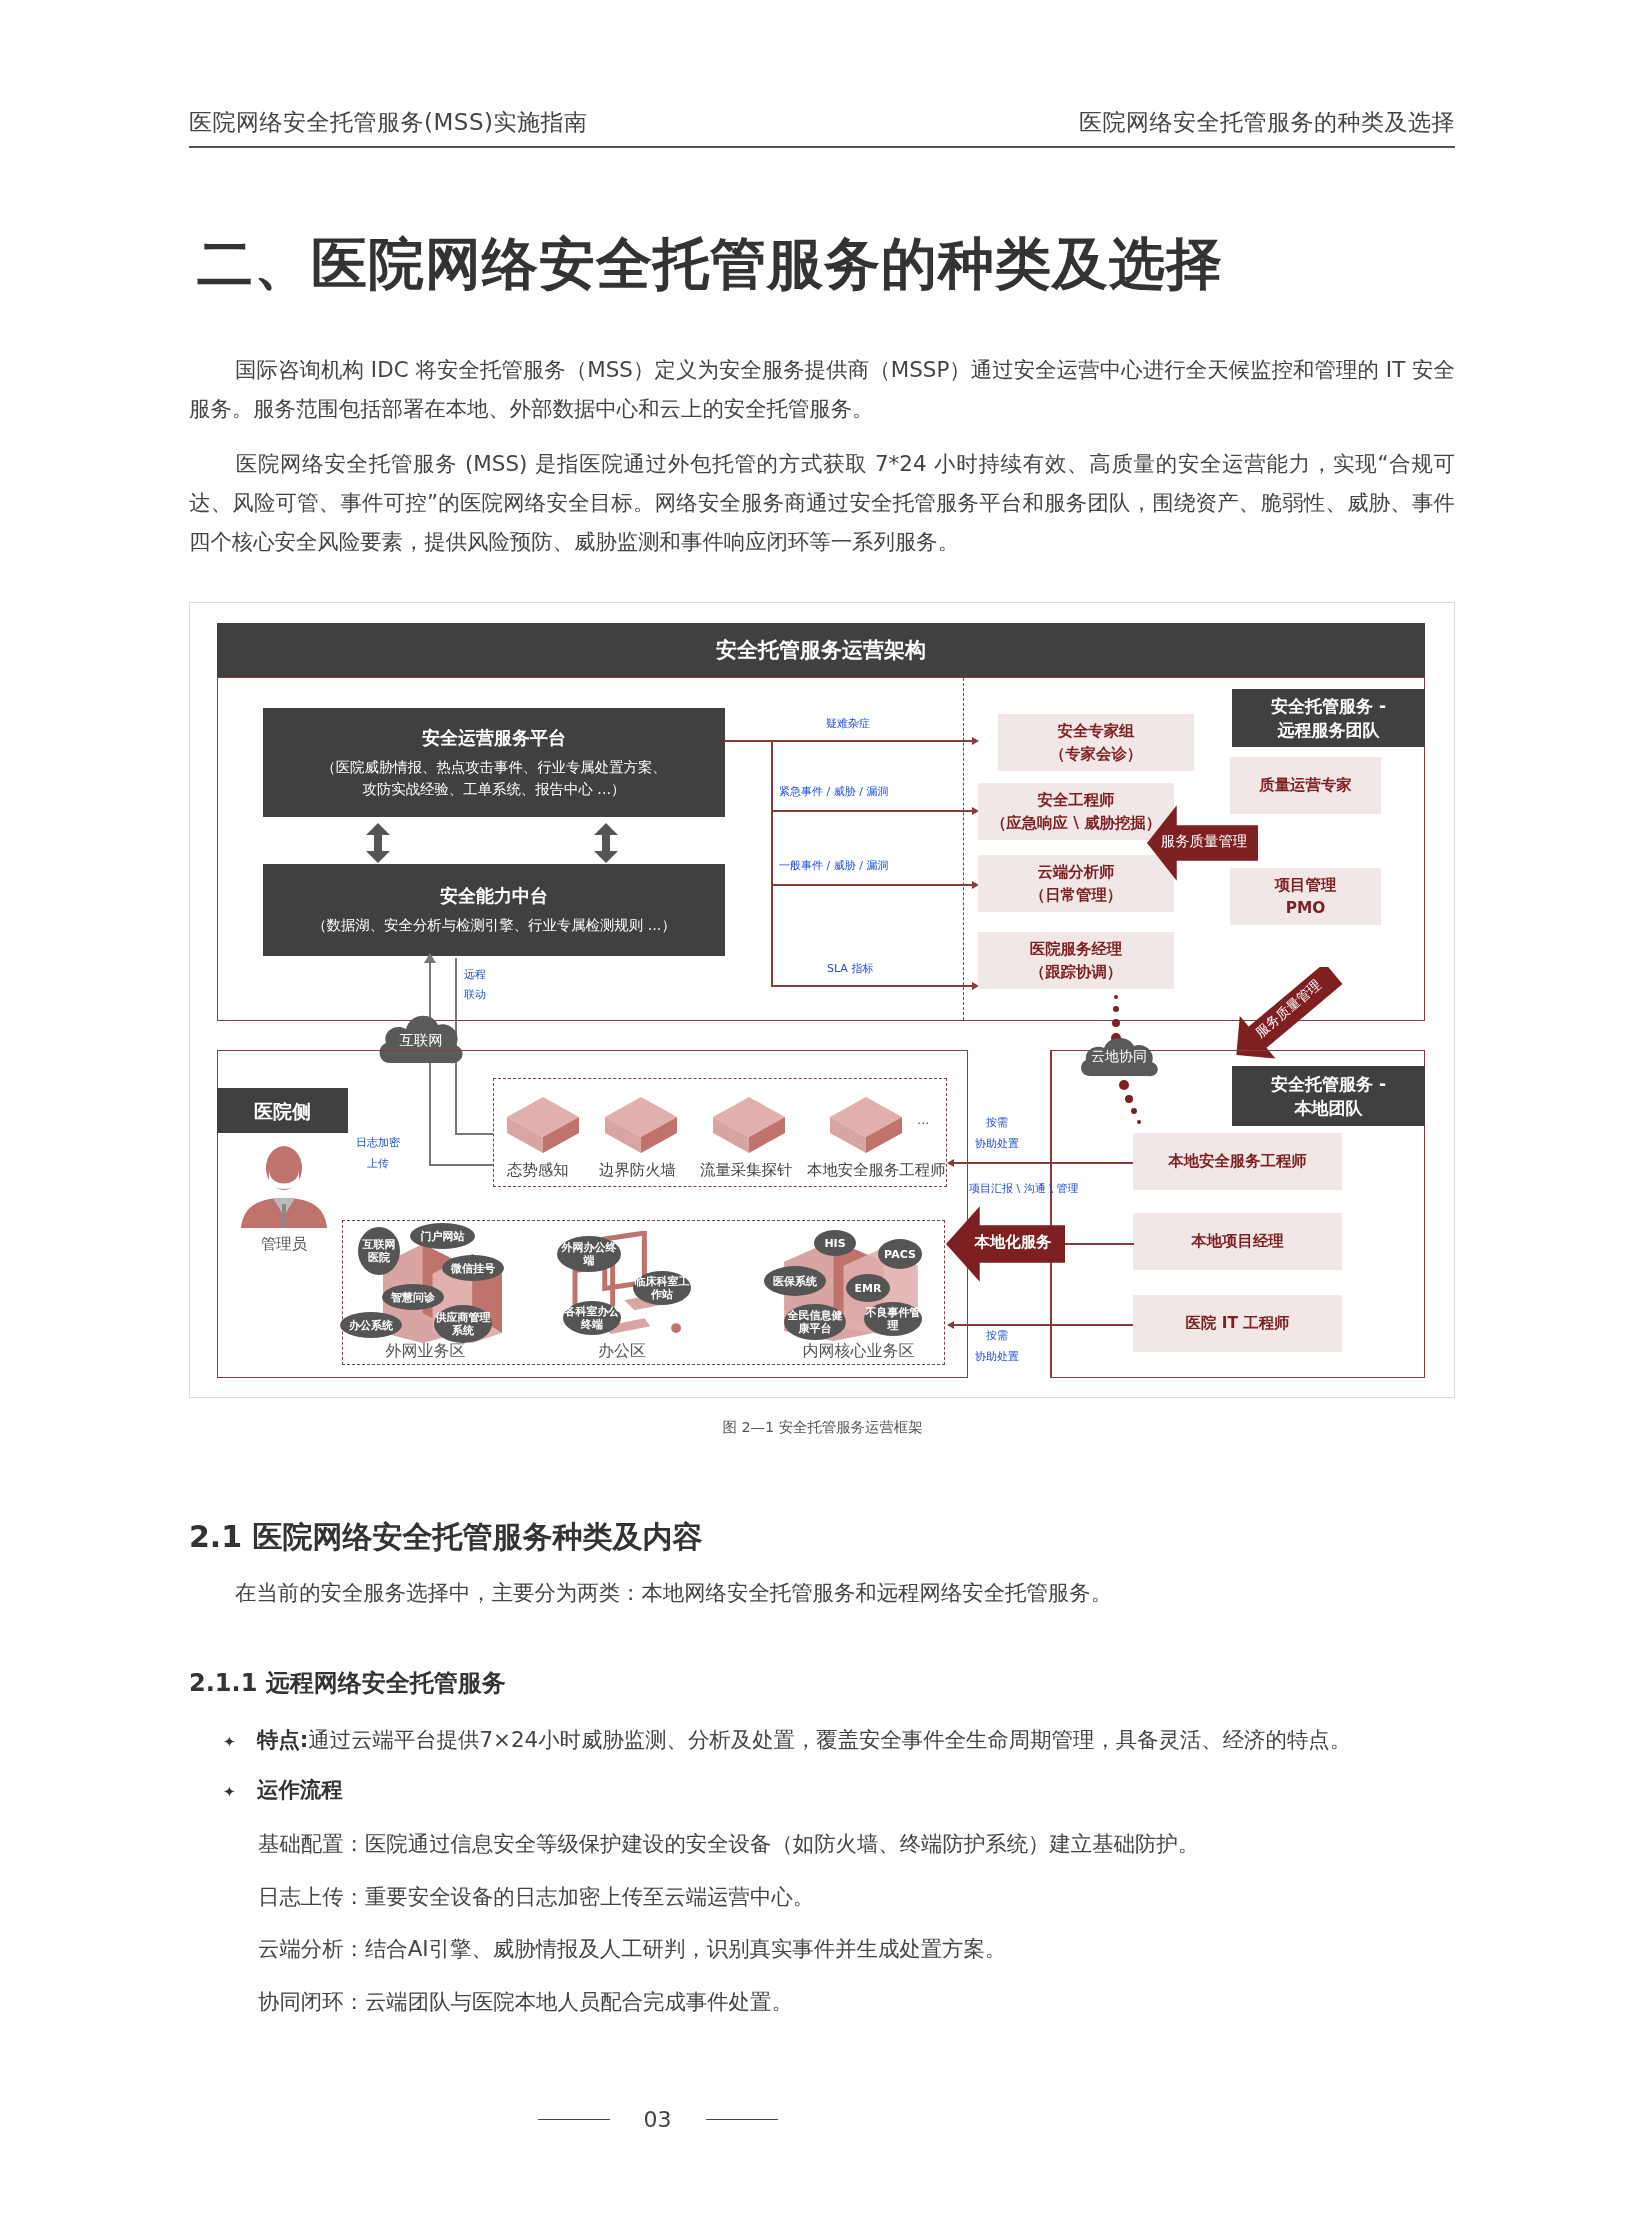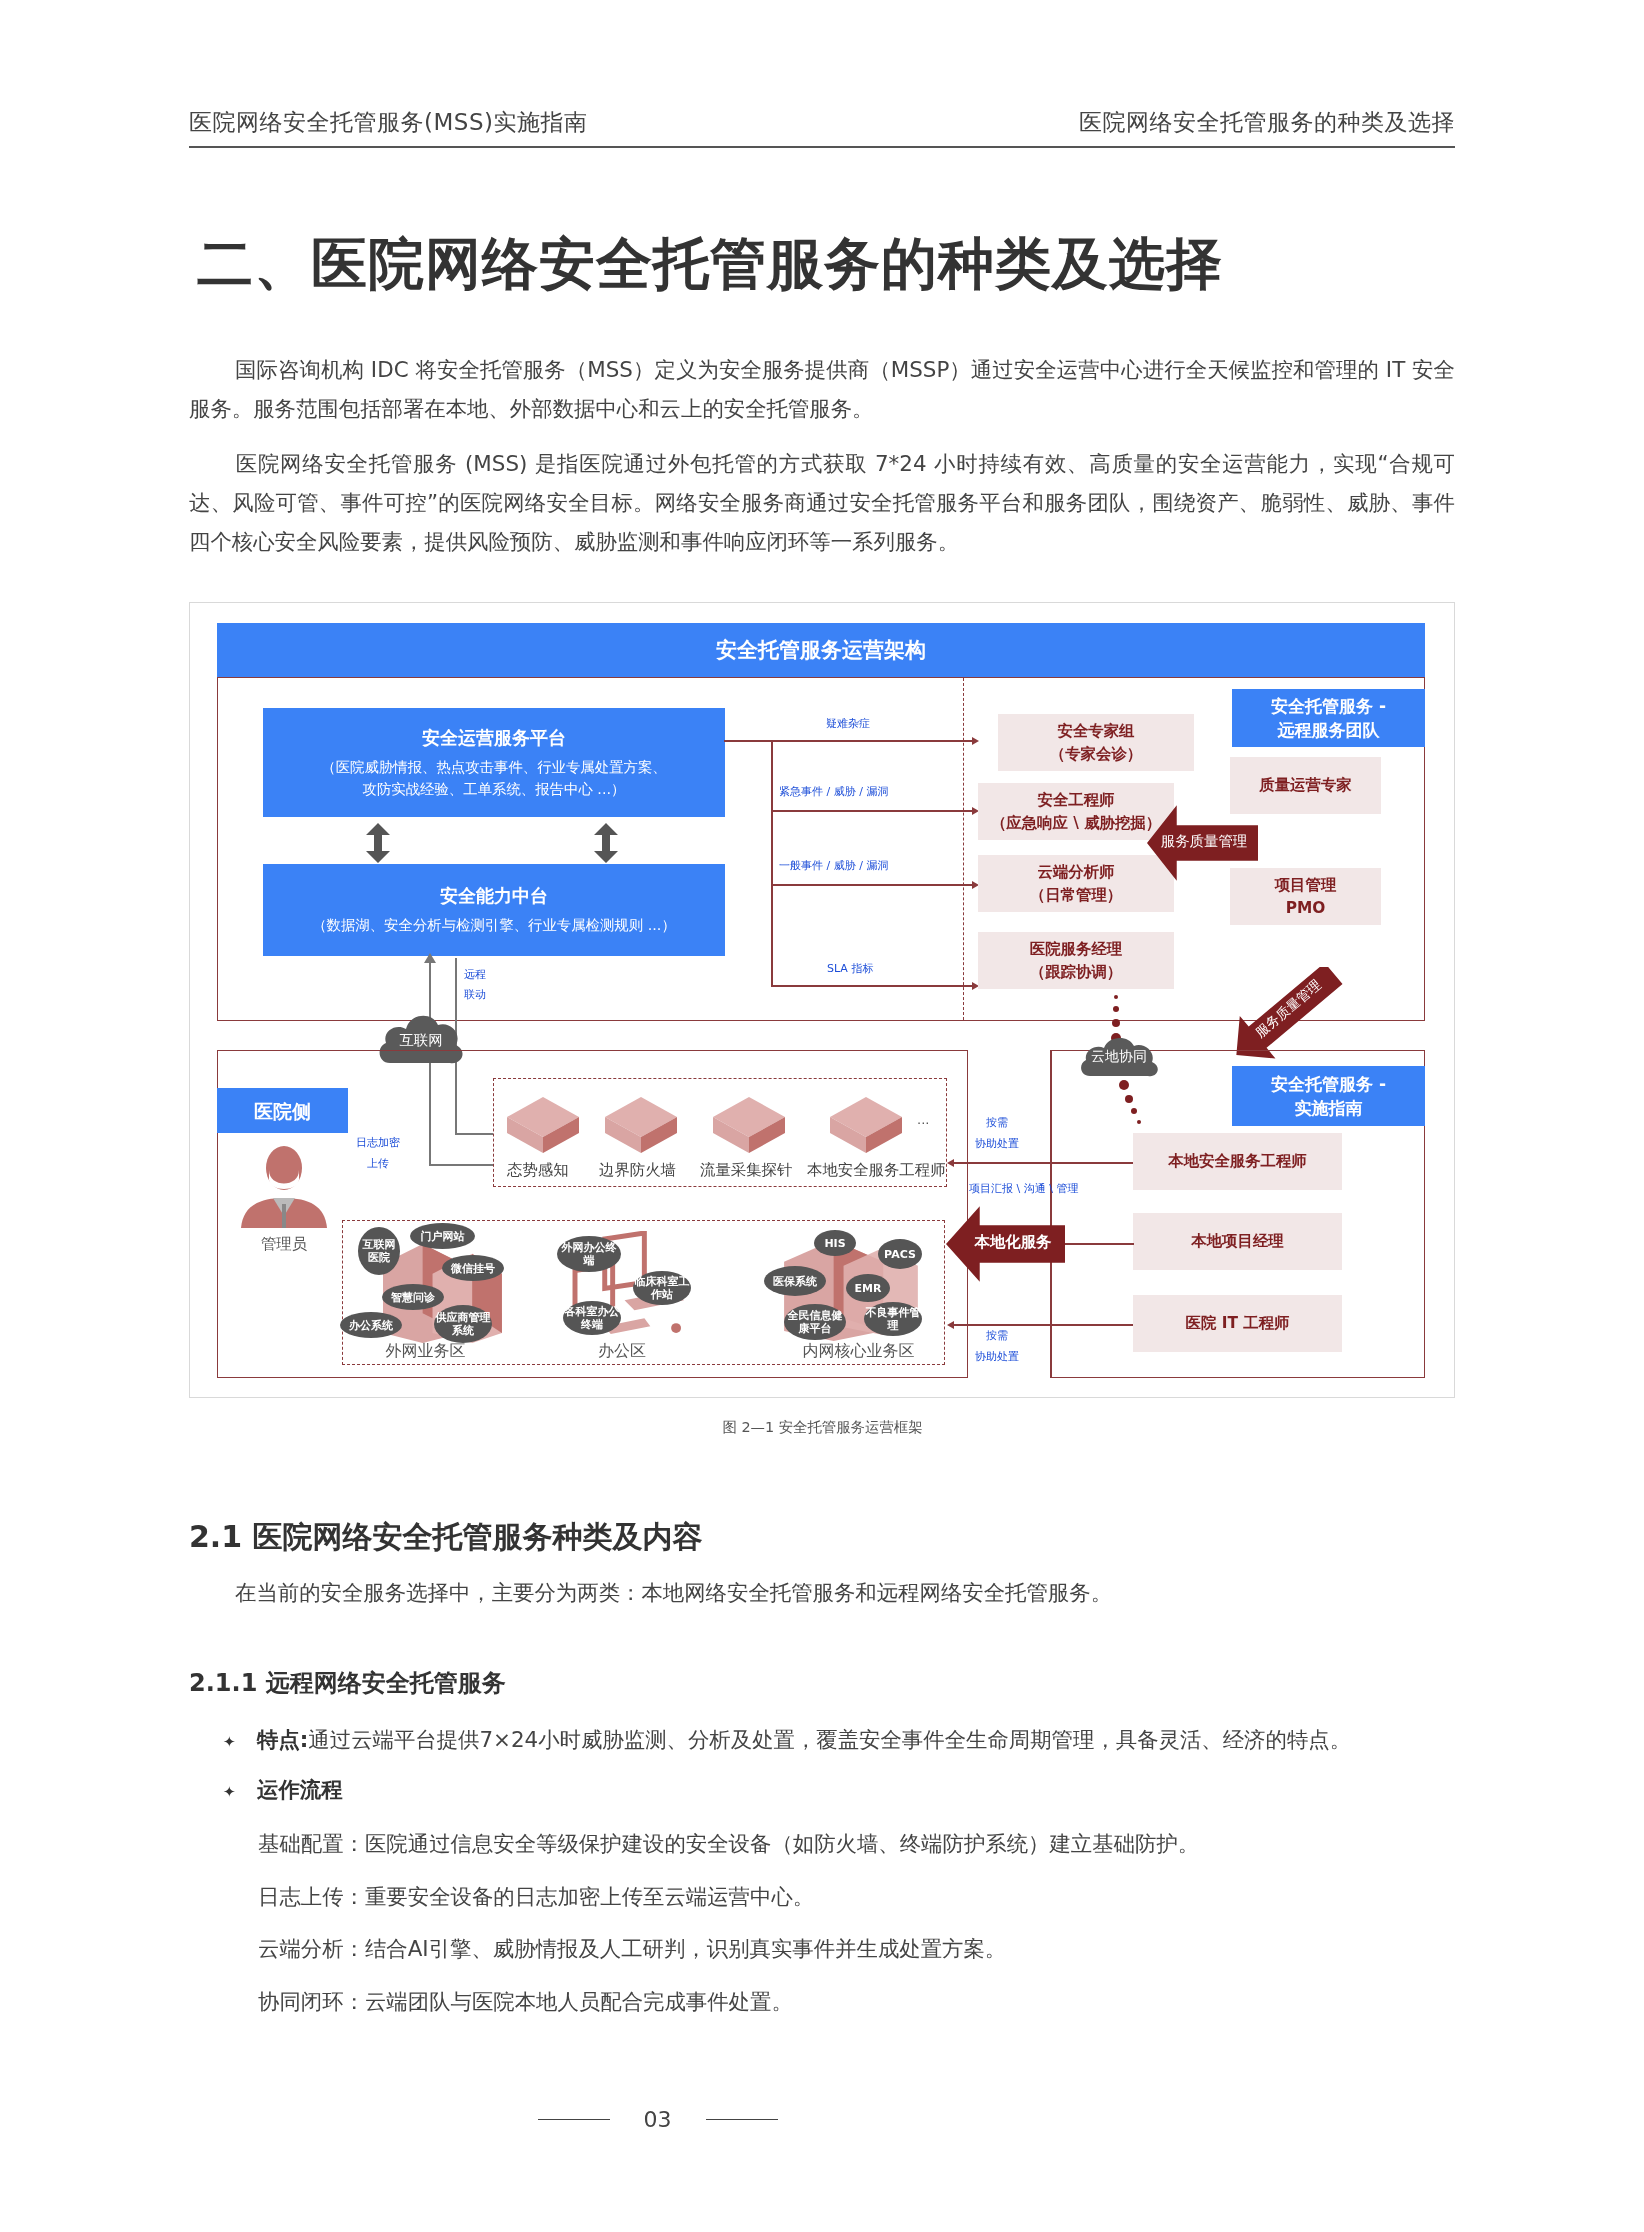--- a/index.html
+++ b/index.html
@@ -6,21 +6,21 @@
   html, body { width: 1645px; height: 2233px; background: #ffffff; }
   body { position: relative; font-family: "DejaVu Sans", "Liberation Sans", sans-serif; color: #3a3a3a; overflow: hidden; }
   .abs { position: absolute; }
   .running-header { position: absolute; top: 107px; font-size: 23px; color: #444; letter-spacing: 0.5px; }
   .header-rule { position: absolute; left: 189px; top: 146px; width: 1266px; height: 2px; background: #555; }
   .chapter-title { position: absolute; left: 197px; top: 227px; font-size: 56px; font-weight: bold; color: #333; letter-spacing: 1px; }
   .para { position: absolute; left: 189px; width: 1266px; font-size: 21.4px; line-height: 39px; color: #444; text-align: justify; }
   .para .indent { display: inline-block; width: 46px; }
   
   .fig-frame { position: absolute; left: 189px; top: 602px; width: 1266px; height: 796px; border: 1.5px solid #d9d9d9; }
-  .maroon { background: #3b82f6; color: #fff; }
+  .maroon { background: #404040; color: #fff; }
   .pink { background: #f2e7e7; color: #7e1f21; }
   .fig-title { position: absolute; left: 217px; top: 623px; width: 1208px; height: 54px; font-size: 21px; font-weight: bold; display: flex; align-items: center; justify-content: center; }
   .panel { position: absolute; border: 1.5px solid #8a3a3c; background: transparent; }
   .box-dark { position: absolute; display: flex; flex-direction: column; align-items: center; justify-content: center; text-align: center; }
   .box-dark .t { font-size: 18px; font-weight: bold; margin-bottom: 6px; }
   .box-dark .s { font-size: 14.4px; line-height: 22px; }
   .pbox { position: absolute; display: flex; flex-direction: column; align-items: center; justify-content: center; text-align: center; font-size: 15.4px; font-weight: bold; line-height: 23px; }
   .hdr-box { position: absolute; display: flex; flex-direction: column; align-items: center; justify-content: center; text-align: center; font-size: 17px; font-weight: bold; line-height: 24px; }
   .line-h { position: absolute; height: 1.5px; background: #8a3a3c; }
   .line-v { position: absolute; width: 1.5px; background: #8a3a3c; }
@@ -280,21 +280,21 @@
   <path d="M12,46 C2,46 0,34 8,30 C6,20 18,14 26,18 C30,6 50,4 56,16 C66,12 78,22 74,32 C84,36 80,48 70,46 Z" fill="#5a5a5a"></path>
 </svg>
 <div class="abs" style="left:1078px; top:1048px; width:82px; text-align:center; font-size:14px; color:#fff;">云地协同</div>
 <div class="dot" style="left:1119px; top:1080px; width:10px; height:10px;"></div>
 <div class="dot" style="left:1125px; top:1095px; width:8px; height:8px;"></div>
 <div class="dot" style="left:1131px; top:1108px; width:6px; height:6px;"></div>
 <div class="dot" style="left:1137px; top:1120px; width:4px; height:4px;"></div>
 
 <div class="hdr-box maroon" style="left:1232px; top:1066px; width:193px; height:60px;">
   <div>安全托管服务 -</div>
-  <div>实施指南</div>
+  <div>本地团队</div>
 </div>
 
 <div class="pbox pink" style="left:1133px; top:1133px; width:209px; height:57px;">本地安全服务工程师</div>
 <div class="pbox pink" style="left:1133px; top:1213px; width:209px; height:57px;">本地项目经理</div>
 <div class="pbox pink" style="left:1133px; top:1295px; width:209px; height:57px;">医院 IT 工程师</div>
 
 <div class="line-h" style="left:954px; top:1162px; width:179px;"></div>
 <div class="arrowhead-l" style="left:947px; top:1159px;"></div>
 <div class="line-h" style="left:1045px; top:1243px; width:89px;"></div>
 <div class="line-h" style="left:954px; top:1324px; width:179px;"></div>

